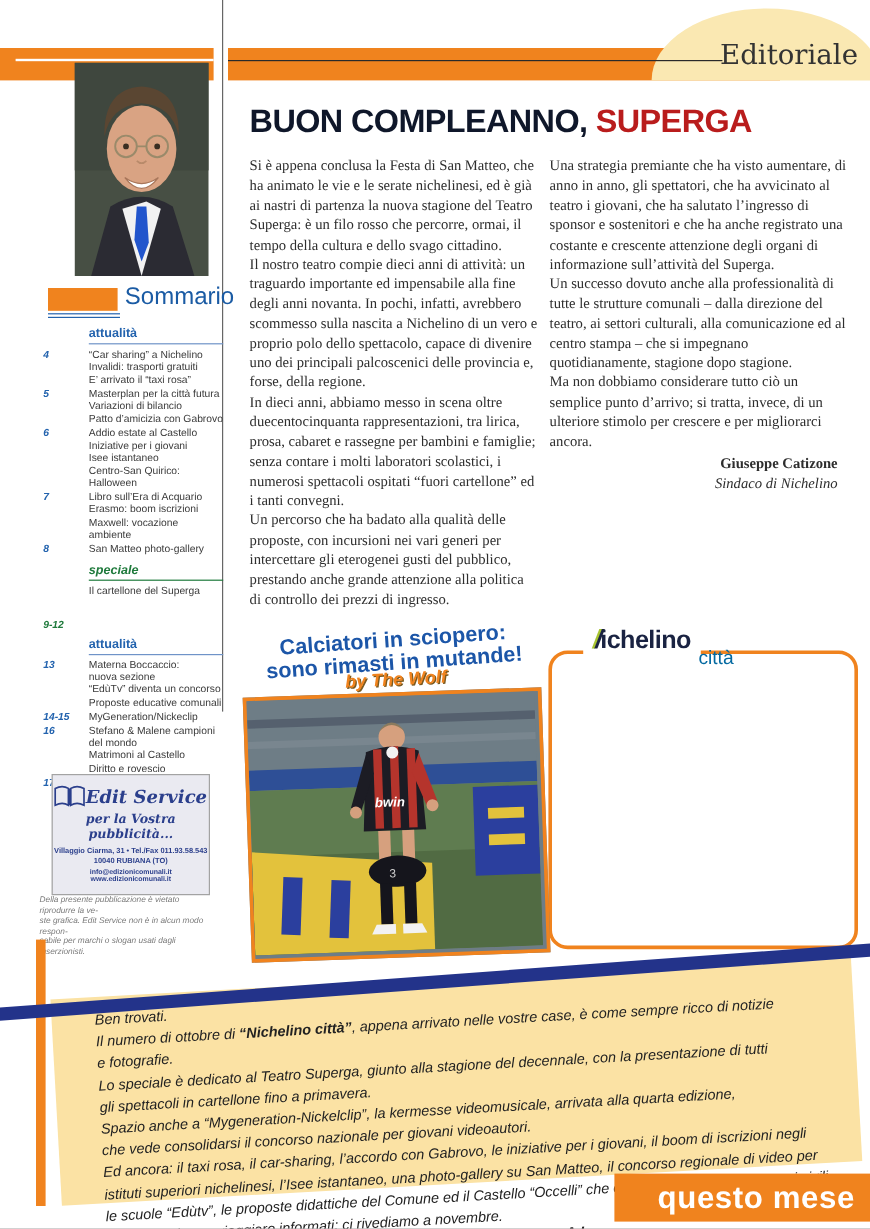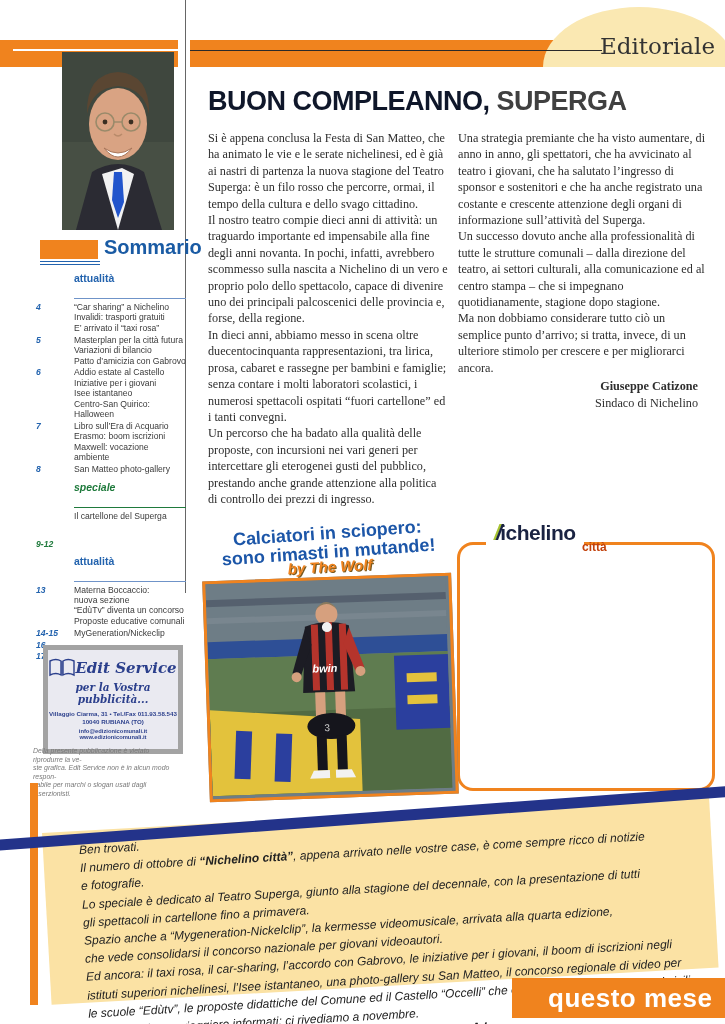--- a/index.html
+++ b/index.html
@@ -18,72 +18,72 @@
       font-family:"DejaVu Serif",serif;font-size:23px;color:#333;}
   .vline{position:absolute;left:185px;top:0;width:1px;height:593px;background:#666;}
 
   
   .portrait{position:absolute;left:62px;top:52px;width:112px;height:178px;overflow:hidden;}
 
   
   .som-block{position:absolute;left:40px;top:240px;width:58px;height:19px;background:#F0831E;}
   .som-line1{position:absolute;left:40px;top:261px;width:60px;height:1px;background:#2363AE;}
   .som-line2{position:absolute;left:40px;top:264px;width:60px;height:1px;background:#2363AE;}
-  .som-title{position:absolute;left:104px;top:236px;font-size:20px;font-weight:bold;color:#1A5BA4;}
+  .som-title{position:absolute;left:104px;top:236px;font-size:20px;font-weight:normal;color:#1A5BA4;}
   .toc{position:absolute;left:36px;top:266px;width:150px;font-size:8.6px;color:#3a3a3a;}
-  .toc-header{font-size:10.5px;font-weight:bold;margin:6px 0 3px 38px;padding-bottom:14px;border-bottom:1.5px solid;}
+  .toc-header{font-size:10.5px;font-weight:bold;margin:6px 0 3px 38px;padding-bottom:2px;border-bottom:1.5px solid;}
   .toc-header.blue{color:#2363AE;border-color:#6F93C8;}
   .toc-header.green{color:#1F7A3C;border-color:#1F7A3C;font-style:italic;}
   .toc-entry{display:flex;margin-bottom:1.5px;}
   .toc-page{width:38px;flex-shrink:0;font-weight:bold;font-style:italic;}
   .toc-sec-a .toc-page,.toc-sec-c .toc-page{color:#2363AE;}
   .toc-sec-b .toc-page{color:#1F7A3C;margin-top:28px;}
   .toc-text{white-space:pre-line;line-height:10.4px;}
 
   
   .headline{position:absolute;left:208px;top:86px;width:500px;font-size:27px;font-weight:bold;letter-spacing:-0.5px;}
   .headline .h-blue{color:#0f172a;}
-  .headline .h-orange{color:#404040;}
+  .headline .h-orange{color:#b91c1c;}
   .col{position:absolute;top:130px;font-family:"Liberation Serif",serif;font-size:12.2px;
        line-height:16.4px;color:#2e2e2e;}
   .col p{margin:0;}
   .col-left{left:208px;width:240px;}
   .col-right{left:458px;width:248px;}
   .sig{margin-top:2px;text-align:right;padding-right:8px;}
   .sig-name{font-weight:bold;}
-  .sig-role{}
+  .sig-role{font-style:italic;}
 
   
   .cartoon-title{position:absolute;left:198px;top:524px;width:260px;text-align:center;
       transform:rotate(-4deg);font-size:18px;font-weight:bold;color:#1C56A8;line-height:19px;z-index:5;}
   .cartoon-by{position:absolute;left:240px;top:558px;width:180px;text-align:center;transform:rotate(-3deg);
       font-size:15px;font-weight:bold;font-style:italic;color:#F0831E;z-index:6;
       text-shadow:1px 1px 0 #7a5a20;}
   .cartoon-photo{position:absolute;left:206px;top:577px;width:243px;height:215px;transform:rotate(-2deg);
       border:3px solid #F0831E;overflow:hidden;z-index:4;background:#6e7d86;}
 
   
   .colophon{position:absolute;left:457px;top:542px;width:252px;height:243px;background:#fff;
       border:3px solid #F0831E;border-radius:16px;z-index:3;}
   .nich-logo{position:absolute;left:486px;top:520px;background:#fff;padding:0 8px 2px 8px;z-index:4;
       font-weight:bold;white-space:nowrap;}
   .nich-main{font-size:21px;color:#1A2342;letter-spacing:-0.5px;}
   .nich-slash1{color:#A8C431;font-size:22px;font-style:italic;font-weight:bold;}
   .nich-slash2{color:#1A2342;font-size:22px;font-style:italic;font-weight:bold;margin-left:-4px;margin-right:-2px;}
-  .nich-sub{position:absolute;left:96px;top:20px;color:#c2410c;font-size:12px;font-weight:bold;}
+  .nich-sub{position:absolute;left:96px;top:20px;color:#0369a1;font-size:16px;font-weight:normal;}
   .colo-col{position:absolute;font-size:9.3px;line-height:11.6px;color:#333;}
   .colo-left{left:463px;top:580px;width:122px;text-align:right;}
   .colo-right{left:595px;top:580px;width:112px;text-align:left;}
   .colo-bold{font-weight:bold;white-space:pre-line;}
   .colo-label{color:#1C56A8;font-weight:bold;font-style:italic;white-space:pre-line;margin-top:7px;}
   .colo-val{white-space:pre-line;}
 
   
   .edit-box{position:absolute;left:43px;top:645px;width:130px;height:99px;background:#EAEAF1;
-      border:5px solid #a3a3a3;text-align:center;}
+      border:1px solid #a3a3a3;text-align:center;}
   .edit-logo-row{display:flex;align-items:center;justify-content:center;margin-top:8px;}
   .edit-name{font-family:"DejaVu Serif",serif;font-style:italic;font-weight:bold;font-size:15px;color:#2B3F8C;}
   .edit-tag{font-family:"DejaVu Serif",serif;font-style:italic;font-weight:bold;font-size:10.5px;color:#2B3F8C;margin-top:3px;}
   .edit-addr{font-size:6.2px;font-weight:bold;color:#2B3F8C;margin-top:5px;line-height:7.6px;white-space:pre-line;}
   .edit-mail{font-size:5.8px;font-weight:bold;color:#2B3F8C;margin-top:3px;}
   .edit-disclaimer{position:absolute;left:33px;top:747px;width:145px;font-size:6.9px;font-style:italic;
       color:#7a7a7a;line-height:8.6px;white-space:pre-line;}
 
   
   .ribbon{position:absolute;left:30px;top:783px;width:8px;height:222px;background:#F0831E;z-index:1;}
@@ -192,20 +192,24 @@
 Proposte educative comunali</span>
         </div>
 
         <div class="toc-entry">
           <span class="toc-page">14-15</span>
           <span class="toc-text">MyGeneration/Nickeclip</span>
         </div>
 
         <div class="toc-entry">
           <span class="toc-page">16</span>
+          <span class="toc-text">Stefano &amp; Malene campioni
+del mondo
+Matrimoni al Castello
+Diritto e rovescio</span>
         </div>
 
         <div class="toc-entry">
           <span class="toc-page">17</span>
           <span class="toc-text">Appuntamenti
 Voucher teatro e cinema</span>
         </div>
       </div>
   </div>
 

